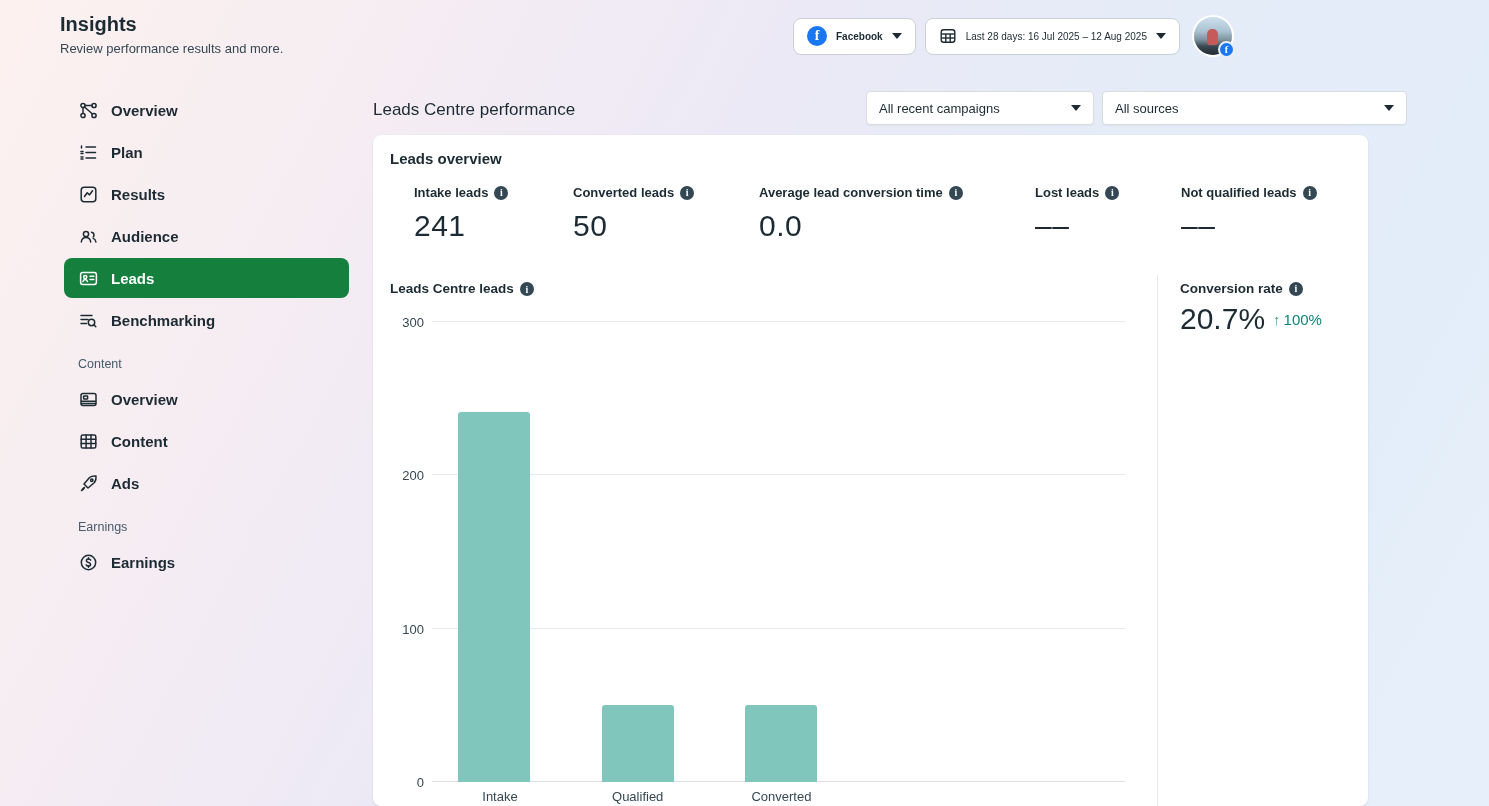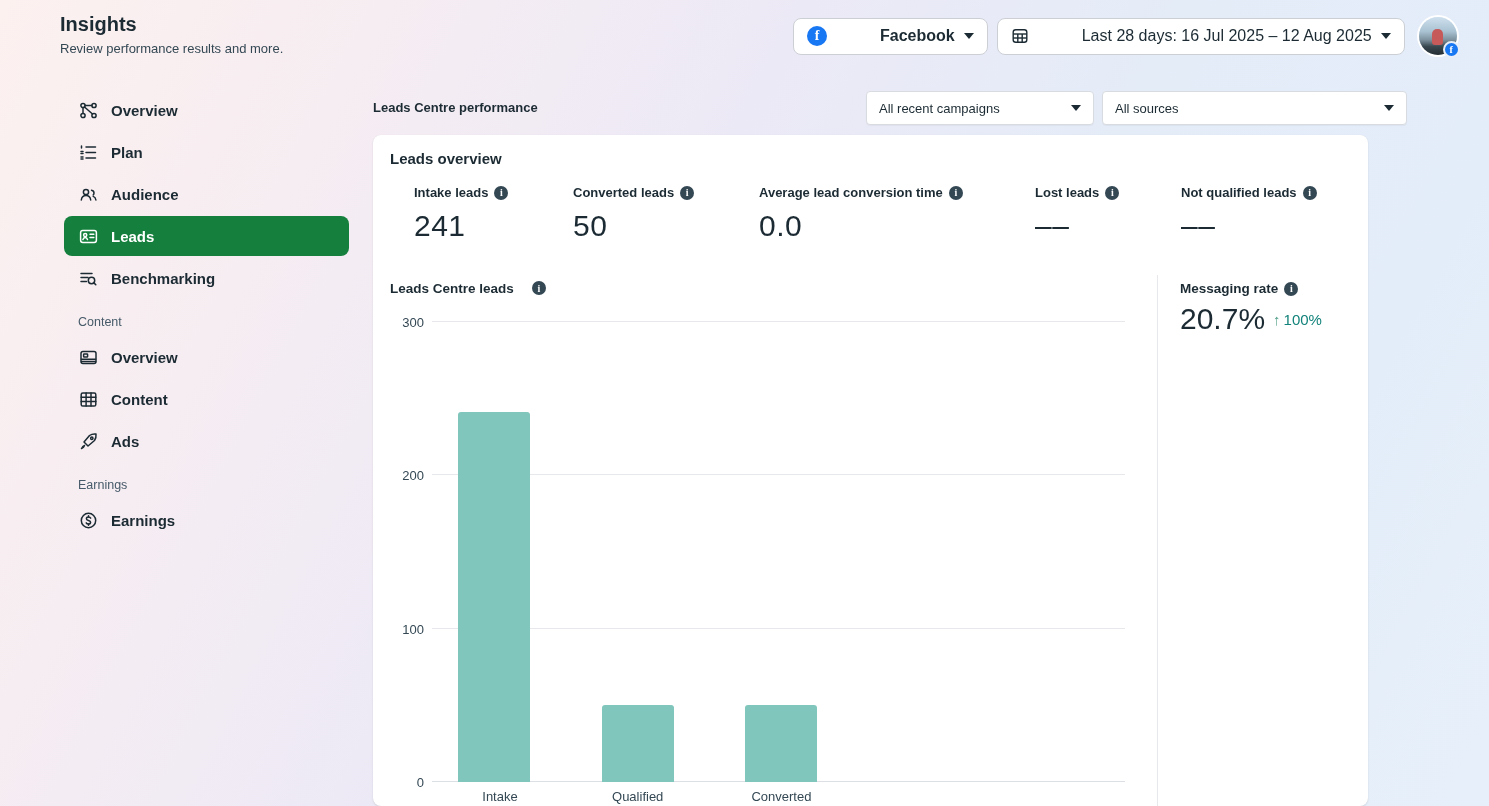--- a/index.html
+++ b/index.html
@@ -12,21 +12,21 @@
   }
 
   
   .page-title { position:absolute; left:60px; top:13px; font-size:20px; font-weight:700; }
   .page-subtitle { position:absolute; left:60px; top:41px; font-size:13px; color:#344854; }
   .header-controls { position:absolute; left:793px; top:17px; display:flex; align-items:center; gap:9px; }
   .hdr-btn {
     height:37px; display:flex; align-items:center; gap:9px; padding:0 13px;
     background:#fff; border:1px solid #ccd0d5; border-radius:8px; cursor:pointer;
   }
-  .hdr-btn .lbl { font-size:16px; font-weight:600;margin-left:44px; }
+  .hdr-btn .lbl { font-size:10px; font-weight:600; }
   .hdr-btn .lbl.med { font-weight:500; }
   .chev { width:0; height:0; border-left:5px solid transparent; border-right:5px solid transparent; border-top:6px solid #1c2b33; }
   .fb-logo { width:20px; height:20px; border-radius:50%; background:#1877f2; color:#fff; display:flex; align-items:center; justify-content:center; font-size:14px; font-weight:700; font-family:"Liberation Serif",serif; }
   .cal-icon svg { display:block; }
   .avatar { position:relative; width:38px; height:38px; border-radius:50%; margin-left:5px; cursor:pointer;
     background:linear-gradient(180deg,#cfe0ee 0%,#a9c2d2 38%,#7d929e 60%,#38464e 78%,#232d33 100%); box-shadow:0 0 0 2px #fff; }
   .avatar .person { position:absolute; left:13px; top:12px; width:11px; height:16px; border-radius:5px 5px 3px 3px; background:#c65a5a; }
   .avatar .badge { position:absolute; right:-3px; bottom:-3px; width:17px; height:17px; border-radius:50%; background:#1877f2; border:2px solid #e8eef7;
     color:#fff; font-size:10px; font-weight:700; font-family:"Liberation Serif",serif; display:flex; align-items:center; justify-content:center; }
 
@@ -35,21 +35,21 @@
   .nav-item { height:40px; margin-bottom:2px; display:flex; align-items:center; gap:13px; padding-left:14px; border-radius:8px; cursor:pointer; }
   .nav-item .nav-icon { width:20px; height:20px; display:flex; align-items:center; justify-content:center; }
   .nav-item .nav-label { font-size:15px; font-weight:600; }
   .nav-item.selected { background:#15803d; }
   .nav-item.selected .nav-label { color:#fff; }
   .nav-icon svg { stroke:#1c2b33; fill:none; stroke-width:1.5; stroke-linecap:round; stroke-linejoin:round; }
   .nav-item.selected .nav-icon svg { stroke:#fff; }
   .section-label { font-size:12.5px; color:#465a69; margin:17px 0 8px 14px; }
 
   
-  .main-title { position:absolute; left:373px; top:100px; font-size:13px; font-weight:700; }
+  .main-title { position:absolute; left:373px; top:100px; font-size:17px; font-weight:400; }
   .dropdown {
     position:absolute; top:91px; height:34px; background:#fff; border:1px solid #d8dbe0; border-radius:4px;
     display:flex; align-items:center; justify-content:space-between; padding:0 12px; font-size:13px; cursor:pointer;
     box-shadow:0 1px 1px rgba(0,0,0,0.04);
   }
   .dropdown .chev { border-left-width:5px; border-right-width:5px; border-top-width:6px; }
   .dd-campaigns { left:866px; width:228px; }
   .dd-sources { left:1102px; width:305px; }
 
   
@@ -58,21 +58,21 @@
   .card-title { position:absolute; left:17px; top:15px; font-size:15px; font-weight:700; }
 
   .metric { position:absolute; top:50px;margin-left:24px; }
   .metric .m-label { font-size:13px; font-weight:700; display:flex; align-items:center; gap:6px; }
   .metric .m-value { margin-top:9px; font-size:30px; font-weight:400; letter-spacing:0.5px; }
   .m0{left:17px;} .m1{left:176px;} .m2{left:362px;} .m3{left:638px;} .m4{left:784px;}
 
   .info-icon { width:14px; height:14px; border-radius:50%; background:#344854; color:#fff; display:inline-flex;
     align-items:center; justify-content:center; font-size:10px; font-weight:700; font-family:"Liberation Serif",serif; cursor:pointer; }
 
-  .chart-title { position:absolute; left:17px; top:146px; font-size:13.5px; font-weight:700; display:flex; align-items:flex-start; gap:18px; }
+  .chart-title { position:absolute; left:17px; top:146px; font-size:13.5px; font-weight:700; display:flex; align-items:flex-end; gap:6px; }
 
   .chart-plot { position:absolute; left:59px; top:187px; width:693px; height:460px; }
   .gridline { position:absolute; left:0; width:100%; height:1px; background:#e6e8ec; }
   .gridline.zero { background:#dcdfe4; }
   .y-tick-label { position:absolute; right:100%; margin-right:8px; font-size:13px; color:#344854; transform:translateY(-50%); white-space:nowrap; }
   .bar { position:absolute; bottom:0; width:72px; border-radius:3px 3px 0 0; }
   .x-tick-label { position:absolute; top:467px; width:120px; text-align:center; font-size:13px; color:#344854; }
 
   .v-divider { position:absolute; left:784px; top:140px; bottom:0; width:1px; background:#e6e8ec; }
   .conv-panel { position:absolute; left:807px; top:146px; }
@@ -140,20 +140,29 @@
         <line x1="2.5" y1="3" x2="2.5" y2="5"></line>
         <line x1="2" y1="8.5" x2="4" y2="8.5"></line>
           <line x1="2" y1="10.5" x2="4" y2="10.5"></line>
         <line x1="2" y1="14" x2="4" y2="14"></line>
           <line x1="2" y1="16" x2="4" y2="16"></line>
       </svg>
     </span>
     <span class="nav-label">Plan</span>
   </div>
 
+  <div class="nav-item">
+    <span class="nav-icon">
+      <svg width="19" height="19" viewBox="0 0 19 19">
+        <rect x="2.2" y="2.2" width="14.6" height="14.6" rx="3"></rect>
+        <polyline points="5.5,11.5 8.2,7.8 10.6,9.8 13.5,5.8"></polyline>
+      </svg>
+    </span>
+    <span class="nav-label">Results</span>
+  </div>
 
   <div class="nav-item">
     <span class="nav-icon">
       <svg width="19" height="19" viewBox="0 0 19 19">
         <circle cx="7" cy="7" r="2.6"></circle>
         <path d="M2.3 15 C2.8 11.8 5 10.6 7 10.6 C9 10.6 11.2 11.8 11.7 15"></path>
         <path d="M12.5 5.2 C14 5.4 15 6.5 15 8 C15 8.8 14.7 9.5 14.2 10"></path>
         <path d="M14.2 11.4 C15.9 12 16.7 13.4 16.9 15"></path>
       </svg>
     </span>
@@ -309,21 +318,21 @@
       <div class="bar" style="left: 169.7px; width: 72px; height: 77px; background: rgb(128, 198, 188);"></div>
       <div class="x-tick-label" style="left: 145.7px;">Qualified</div>
       <div class="bar" style="left: 313.4px; width: 72px; height: 77px; background: rgb(128, 198, 188);"></div>
       <div class="x-tick-label" style="left: 289.4px;">Converted</div>
     </div>
 
   <div class="v-divider"></div>
 
   <div class="conv-panel">
     <div class="conv-label">
-      <span>Messaging rate</span>
+      <span>Conversion rate</span>
       <span class="info-icon">i</span>
     </div>
     <div class="conv-row">
       <span class="conv-value">20.7%</span>
       <span class="conv-delta">
         <span class="arrow">↑</span>
         <span class="pct">100%</span>
       </span>
     </div>
   </div>

